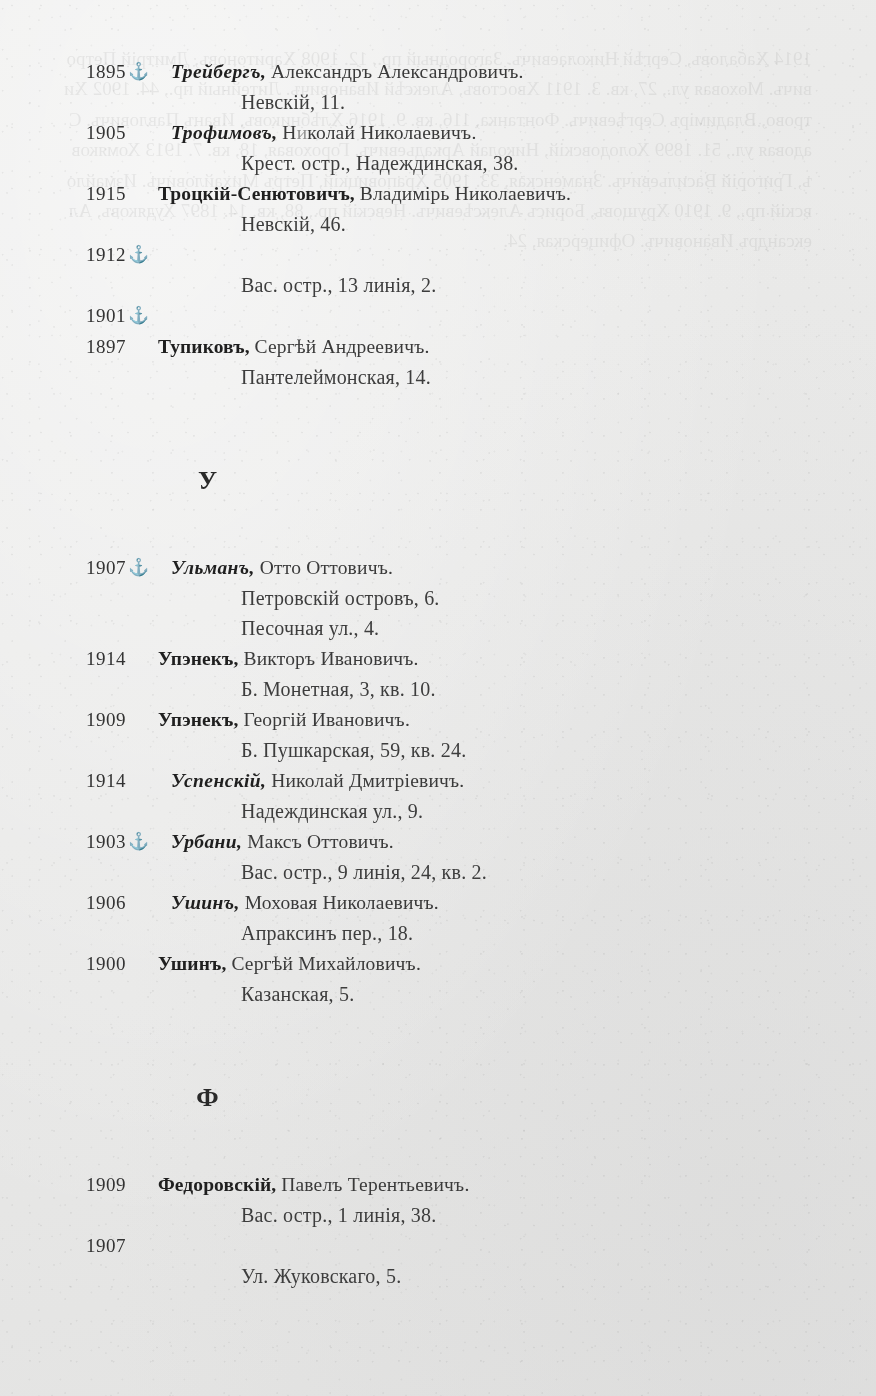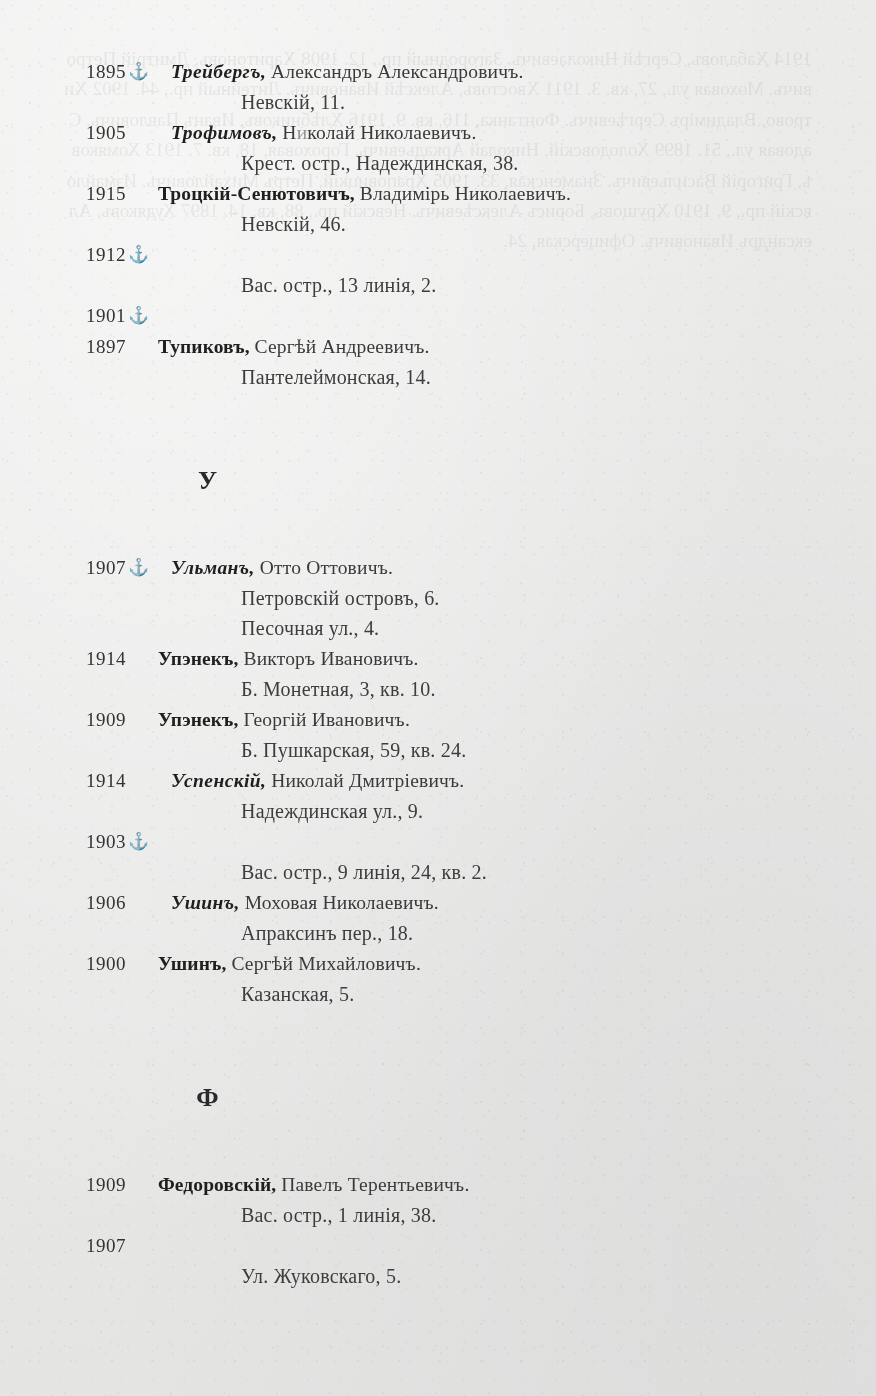--- a/index.html
+++ b/index.html
@@ -239,20 +239,21 @@
               <span class="year">1914</span>
               <span class="mark empty"></span>
               <span class="namewrap"><span class="surname italic">Успенскій,</span> <span class="given">Николай Дмитріевичъ.</span></span>
             </div>
             <div class="line-addr">Надеждинская ул., 9.</div>
           </div>
           <div class="entry">
             <div class="line-main">
               <span class="year">1903</span>
               <span class="mark"><span class="anchor-glyph">⚓</span></span>
+              <span class="namewrap"><span class="surname italic">Урбани,</span> <span class="given">Максъ Оттовичъ.</span></span>
             </div>
             <div class="line-addr">Вас. остр., 9 линія, 24, кв. 2.</div>
           </div>
           <div class="entry">
             <div class="line-main">
               <span class="year">1906</span>
               <span class="mark empty"></span>
               <span class="namewrap"><span class="surname italic">Ушинъ,</span> <span class="given">Моховая Николаевичъ.</span></span>
             </div>
             <div class="line-addr">Апраксинъ пер., 18.</div>

